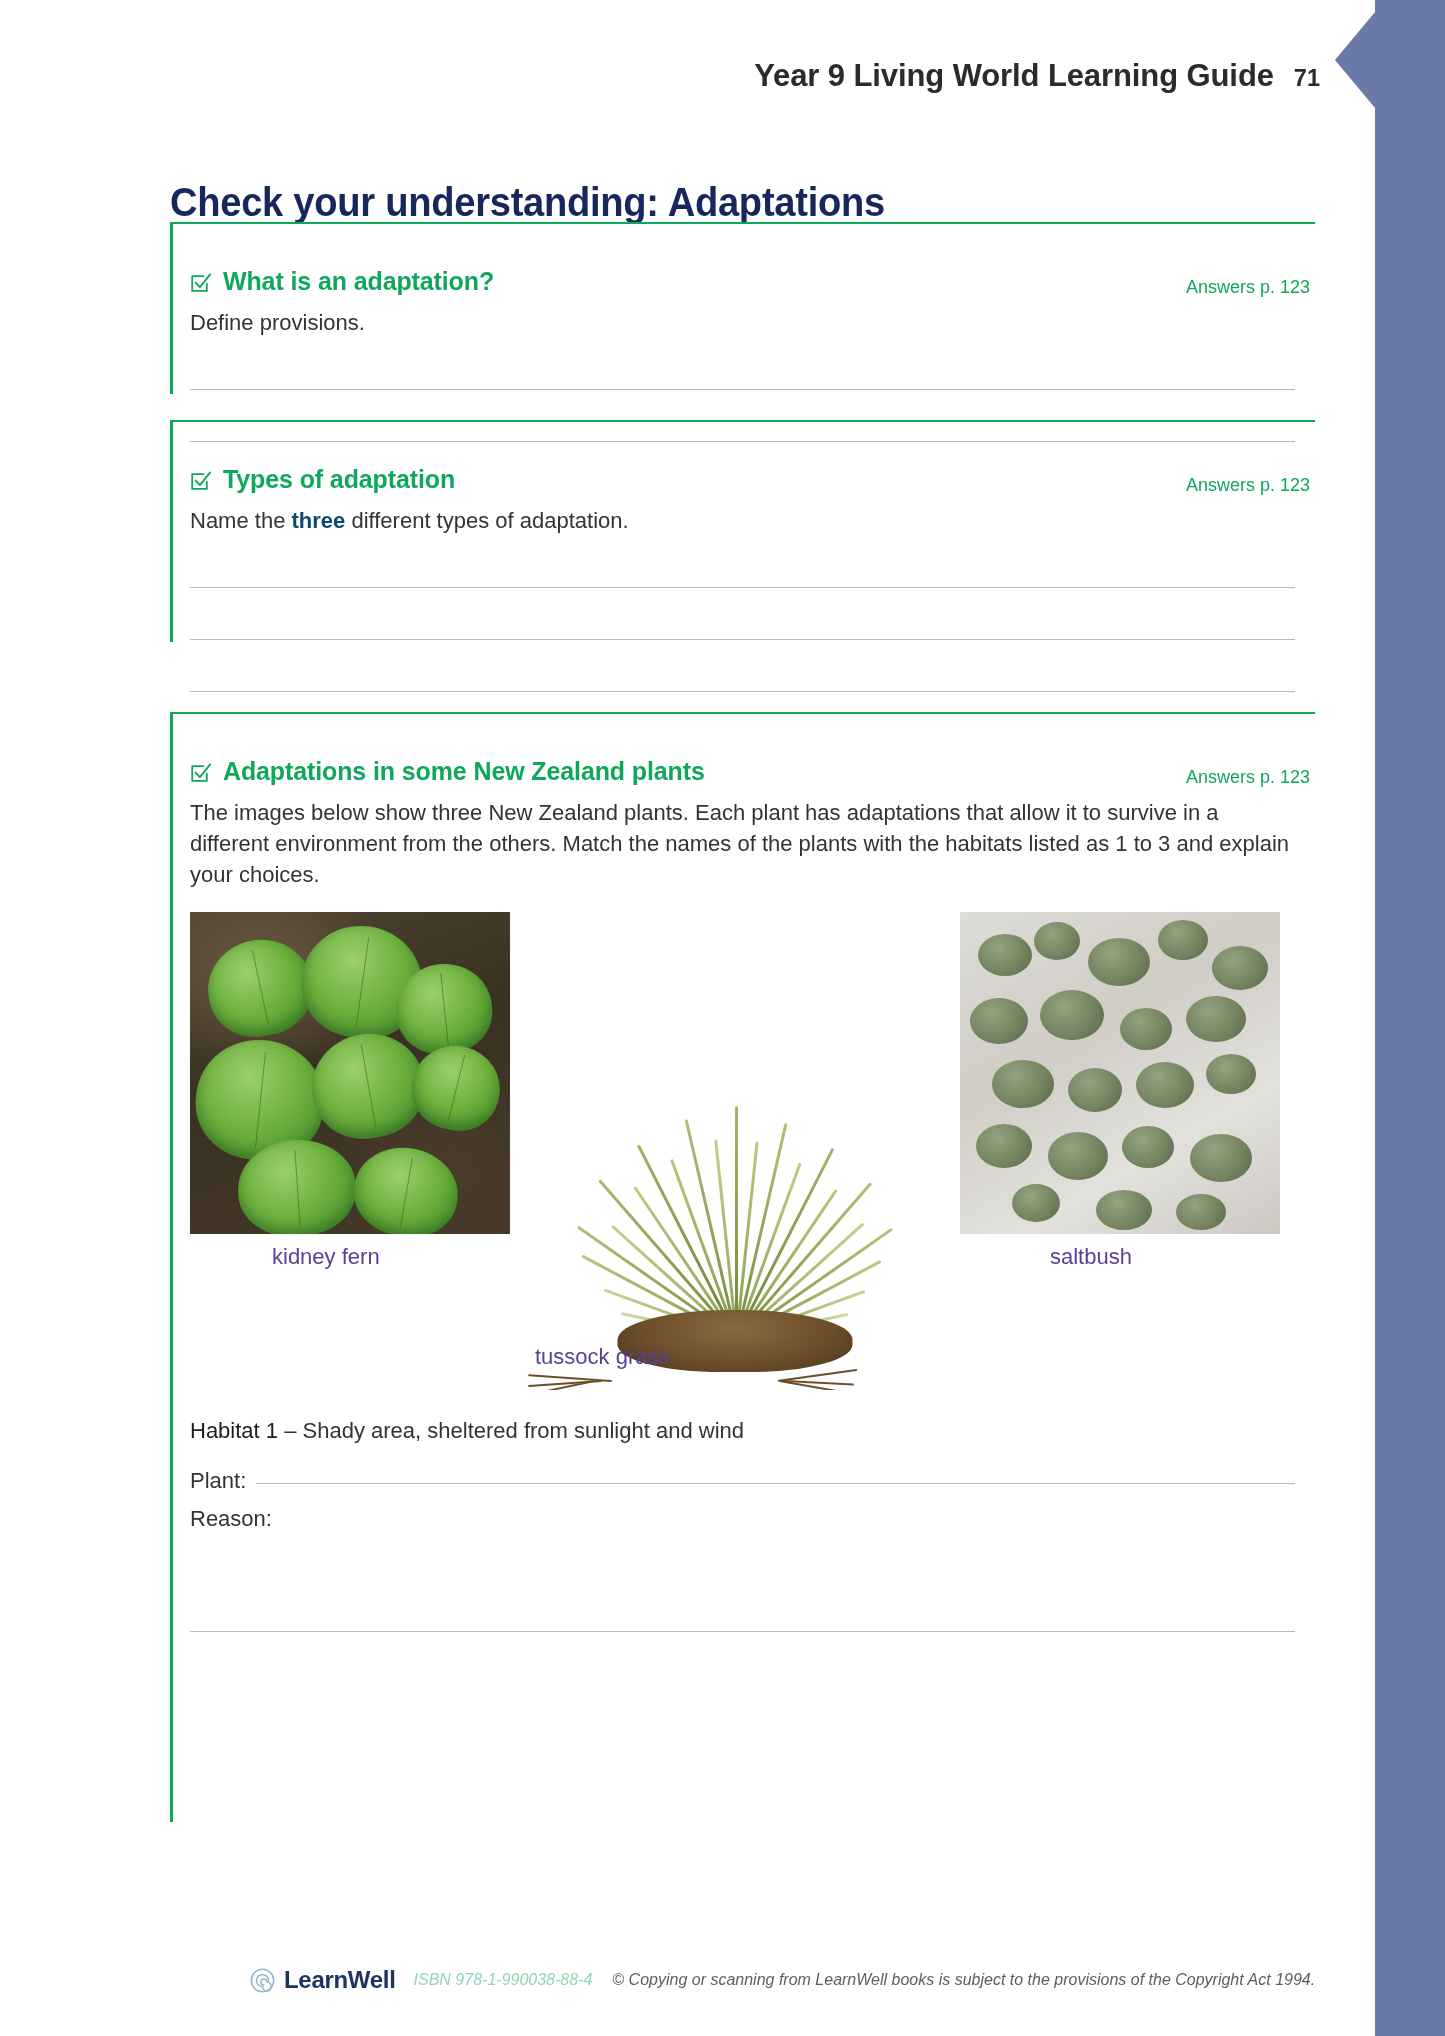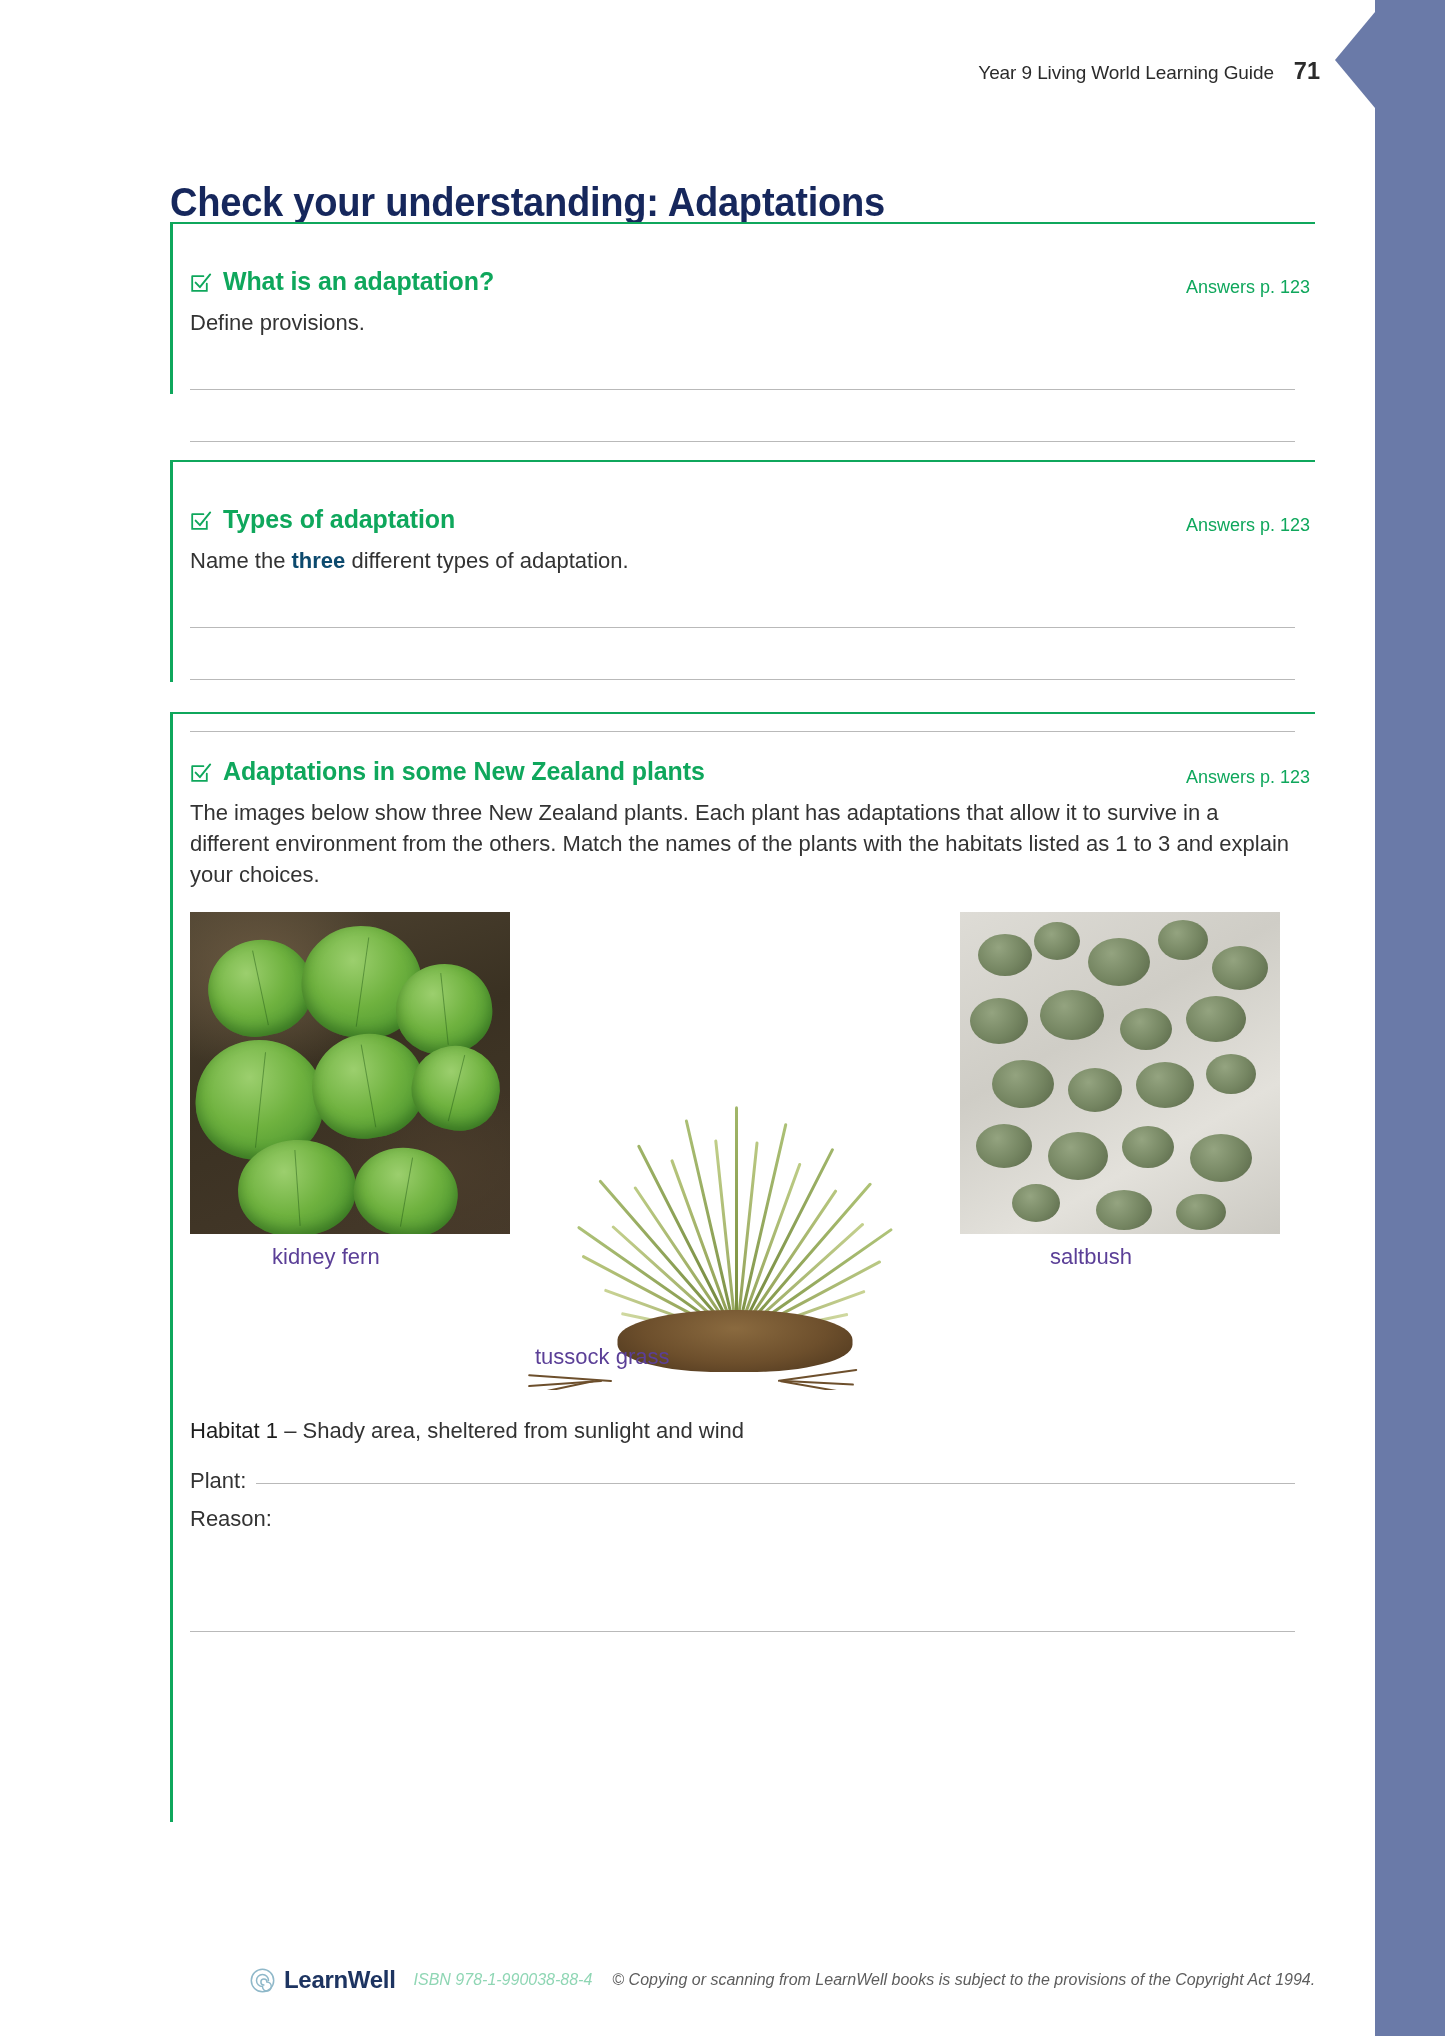--- a/index.html
+++ b/index.html
@@ -49,22 +49,22 @@
   .running-header {
     position: absolute;
     top: 58px;
     right: 55px;
     display: flex;
     align-items: baseline;
     gap: 20px;
     color: #2b2b2b;
   }
   .running-header .rh-title {
-    font-size: 19px;
-    font-weight: normal;
+    font-size: 31px;
+    font-weight: bold;
     letter-spacing: -0.1px;
   }
   .running-header .rh-page {
     font-size: 23.5px;
     font-weight: bold;
   }
 
   
   .page-title {
     position: absolute;
@@ -325,21 +325,21 @@
       </div>
       <span class="answers-ref">Answers p. 123</span>
     </div>
     <div class="q-body">Define provisions.</div>
     <div class="rule-lines">
       <div class="rule"></div>
       <div class="rule"></div>
     </div>
   </section>
 
-  <section class="qblock" style="top:460px; height:222px;">
+  <section class="qblock" style="top:420px; height:222px;">
     <div class="q-headrow">
       <div class="q-headleft">
         <span class="check-icon">
           <svg viewBox="0 0 22 22" width="22" height="22" aria-hidden="true">
             <path d="M2.2 4.2 h11.2 M2.2 4.2 v14.6 h14.6 v-7.2" fill="none" stroke="#0fa75c" stroke-width="1.8" stroke-linecap="round"></path>
             <path d="M5.6 10.6 l4.3 4.6 L20.2 2.4" fill="none" stroke="#0fa75c" stroke-width="1.9" stroke-linecap="round" stroke-linejoin="round"></path>
           </svg>
         </span>
         <span class="q-heading">Types of adaptation</span>
       </div>

